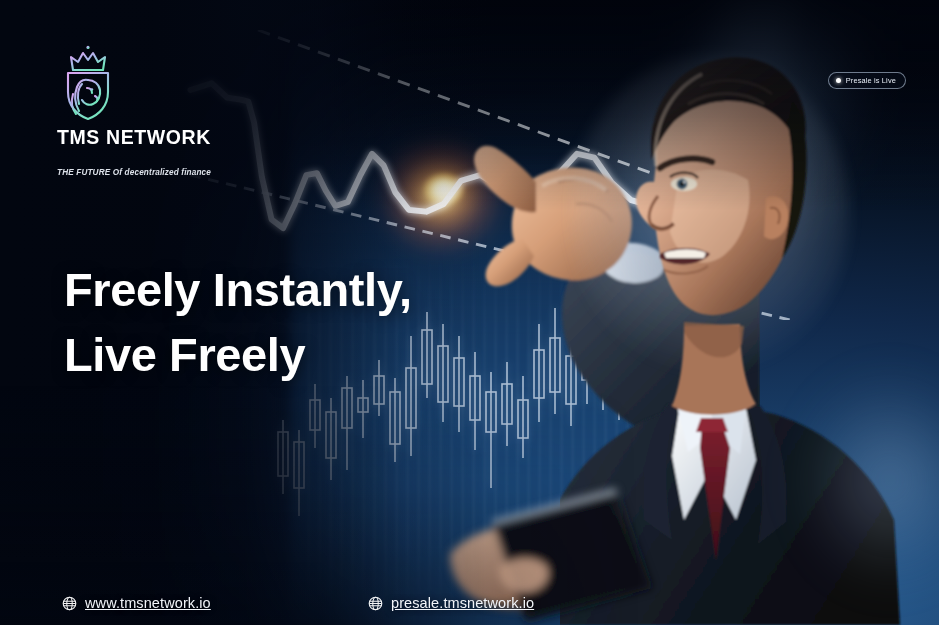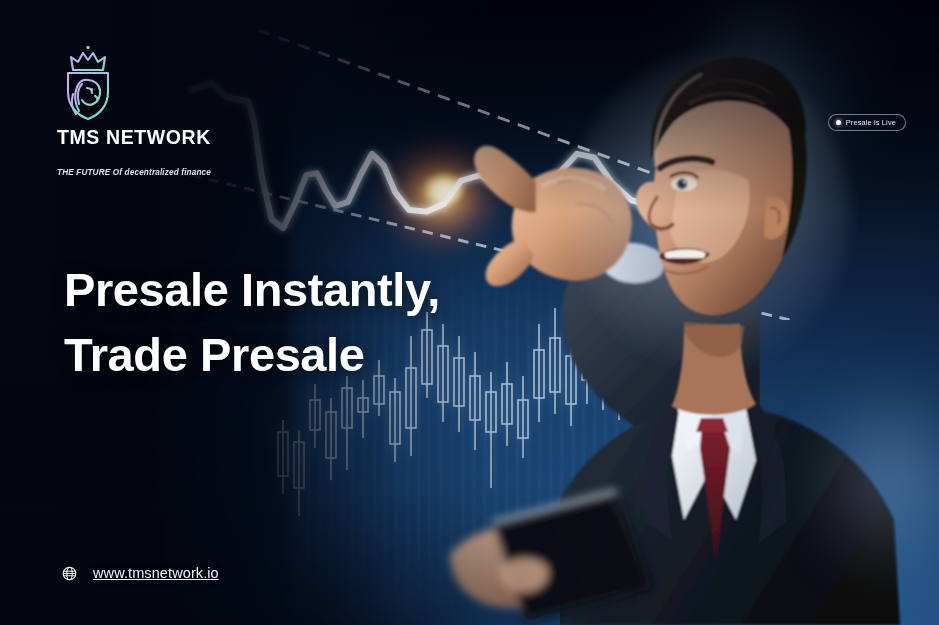--- a/index.html
+++ b/index.html
@@ -152,21 +152,20 @@
     z-index: 30;
     display: inline-flex; align-items: center; gap: 5px;
     padding: 3px 9px 3px 7px;
     border: 1px solid rgba(198,216,238,0.55);
     border-radius: 999px;
     background: rgba(8,16,30,0.45);
     color: #eaf0f8;
     font-size: 7.4px;
     letter-spacing: .15px;
     white-space: nowrap;
-    margin-top: 42px;
   }
   .badge-dot {
     width: 5px; height: 5px; border-radius: 50%;
     background: #ffffff;
     box-shadow: 0 0 4px rgba(255,255,255,.9);
     flex: 0 0 auto;
   }
 
   .headline {
     position: absolute; left: 64px; top: 258px;
@@ -180,26 +179,27 @@
   }
   .headline div { white-space: nowrap; }
 
   .footer {
     position: absolute; left: 0; right: 0; bottom: 38px;
     z-index: 30;
     height: 22px;
   }
   .flink {
     position: absolute;
-    display: flex; align-items: center; gap: 16px;
+    display: flex; align-items: center; gap: 8px;
     color: #f2f5fa;
     font-size: 14.5px;
     letter-spacing: .1px;
     white-space: nowrap;
     text-shadow: 0 1px 6px rgba(0,0,0,.6);
+    margin-top: 30px;
   }
   .flink.one { left: 62px; }
   .flink.two { left: 368px; }
   .globe { width: 15px; height: 15px; flex: 0 0 auto; opacity: .95; }
 </style>
 </head>
 <body>
 
 <div id="banner">
 
@@ -489,28 +489,36 @@
     <div class="logo-name">TMS NETWORK</div>
     <div class="logo-tag">THE FUTURE Of decentralized finance</div>
   </div>
 
   <div class="badge">
     <span class="badge-dot"></span>
     <span>Presale is Live</span>
   </div>
 
   <div class="headline">
-    <div>Presale Instantly,</div>
-    <div>Trade Presale</div>
+    <div>Freely Instantly,</div>
+    <div>Live Freely</div>
   </div>
 
   <div class="footer">
     <a class="flink one" href="#">
       <svg class="globe" viewBox="0 0 16 16">
         <circle cx="8" cy="8" r="6.7" fill="none" stroke="#ffffff" stroke-width="1.2"></circle>
         <ellipse cx="8" cy="8" rx="2.9" ry="6.7" fill="none" stroke="#ffffff" stroke-width="1.1"></ellipse>
         <path d="M1.5 5.6 H14.5 M1.3 8 H14.7 M1.5 10.4 H14.5" stroke="#ffffff" stroke-width="1.1"></path>
       </svg>
       <span>www.tmsnetwork.io</span>
     </a>
+    <a class="flink two" href="#">
+      <svg class="globe" viewBox="0 0 16 16">
+        <circle cx="8" cy="8" r="6.7" fill="none" stroke="#ffffff" stroke-width="1.2"></circle>
+        <ellipse cx="8" cy="8" rx="2.9" ry="6.7" fill="none" stroke="#ffffff" stroke-width="1.1"></ellipse>
+        <path d="M1.5 5.6 H14.5 M1.3 8 H14.7 M1.5 10.4 H14.5" stroke="#ffffff" stroke-width="1.1"></path>
+      </svg>
+      <span>presale.tmsnetwork.io</span>
+    </a>
   </div>
 
 </div>
 
 </body></html>

